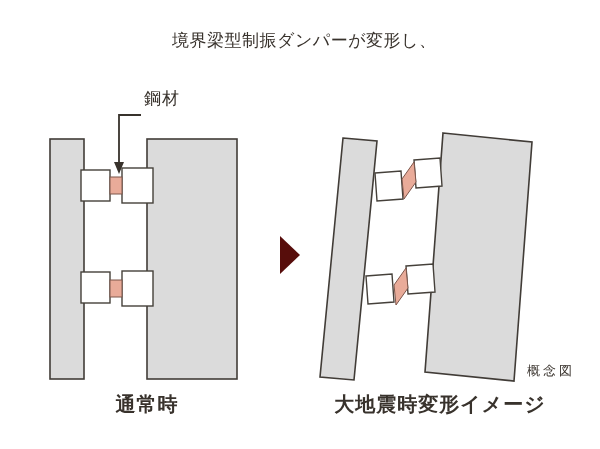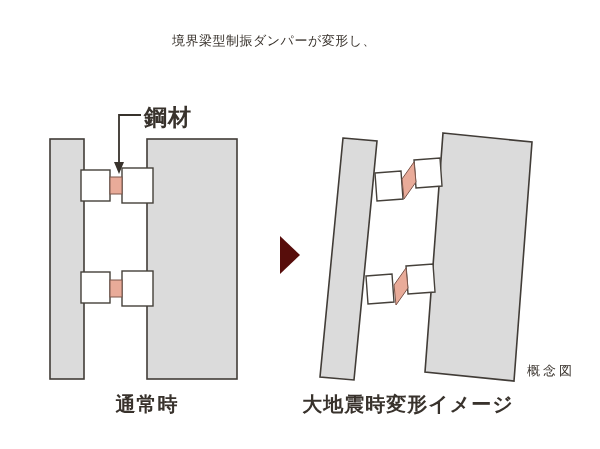--- a/index.html
+++ b/index.html
@@ -10,52 +10,52 @@
   .canvas{
     position:relative;
     width:600px;height:449px;
     background:#ffffff;
     overflow:hidden;
     color:#38322c;
   }
   .caption-block{
     position:absolute;
     left:172px;top:29px;
-    font-size:13px;
+    font-size:17px;
     line-height:23px;
     letter-spacing:0.5px;
     color:#38322c;
     white-space:nowrap;
   }
   .diagram-svg{
     position:absolute;left:0;top:0;width:600px;height:449px;
   }
   .wall{stroke:#413c37;stroke-width:1.6;}
   .stub{stroke:#45403a;stroke-width:1.4;}
   .damper{stroke:#7d564b;stroke-width:1;}
   .leader{stroke:#38322c;stroke-width:1.8;fill:none;}
   .steel-label{
     position:absolute;
-    left:144px;top:102px;
-    font-size:23px;
-    font-weight:700;
+    left:144px;top:87px;
+    font-size:17px;
+    font-weight:400;
     letter-spacing:1px;
     white-space:nowrap;
   }
   .state-caption{
     position:absolute;
     top:391px;
     font-size:20px;
     font-weight:700;
     letter-spacing:1px;
     white-space:nowrap;
     transform:translateX(-50%);
   }
   .state-caption.left{left:147px;}
-  .state-caption.right{left:408px;}
+  .state-caption.right{left:440px;}
   .conceptual-note{
     position:absolute;
     left:527px;top:362px;
     font-size:13px;
     letter-spacing:3px;
     white-space:nowrap;
   }
 </style>
 </head>
 <body>

